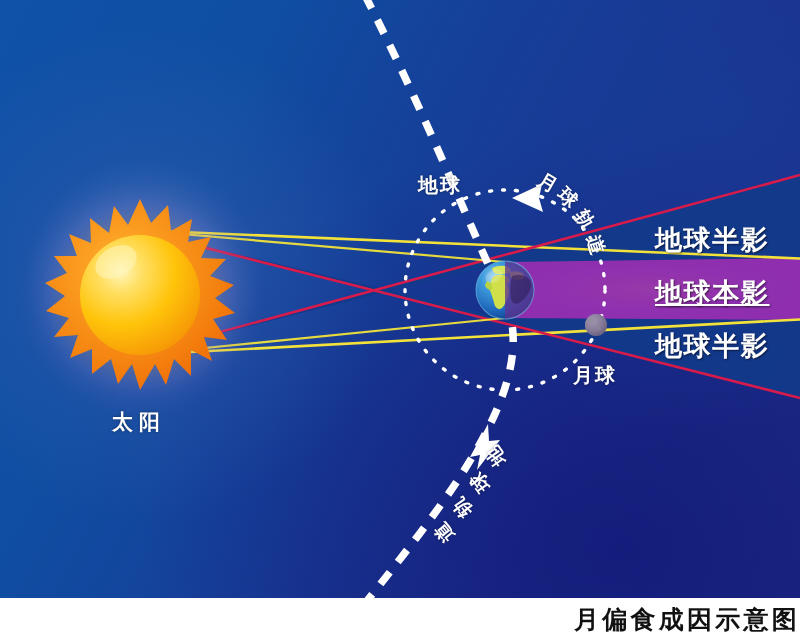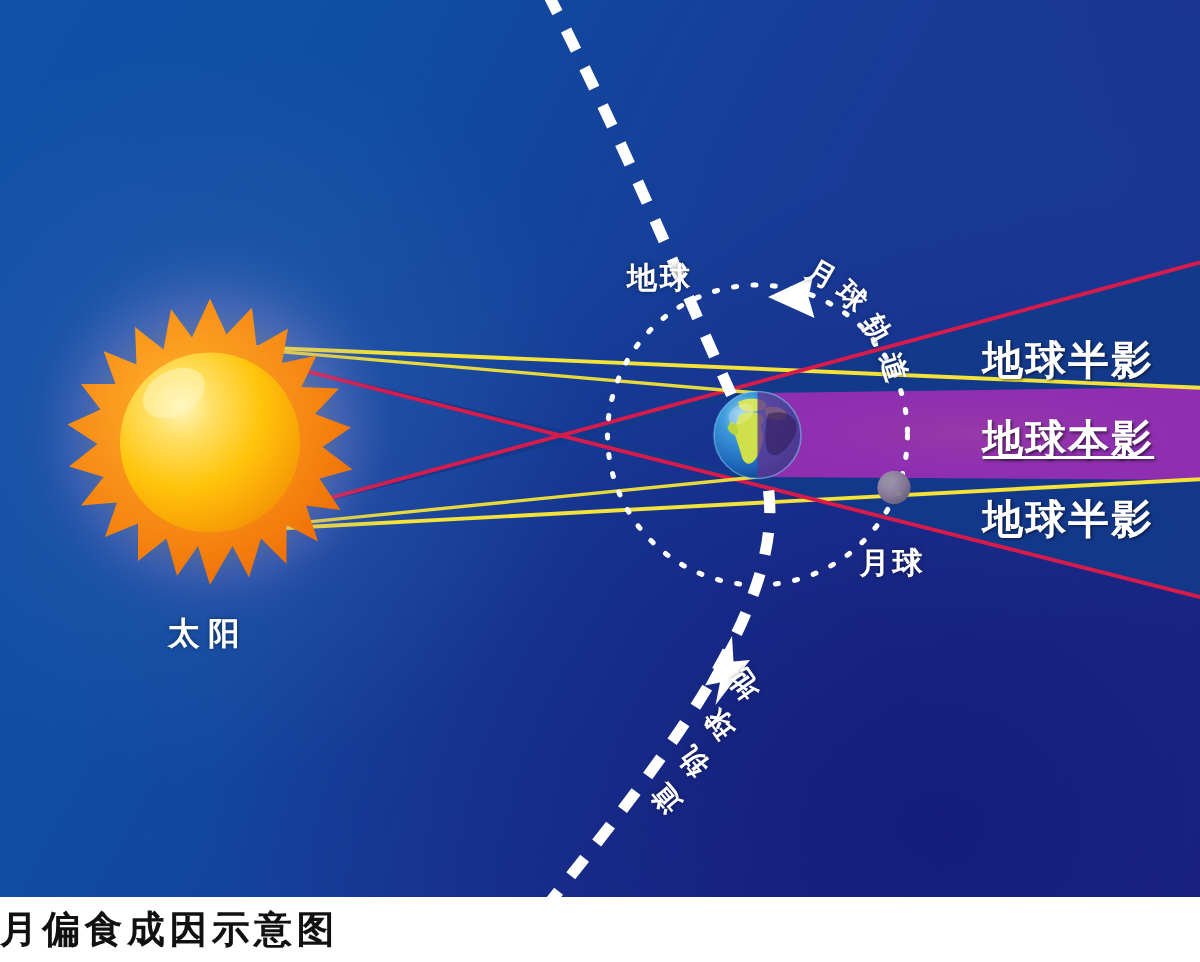--- a/index.html
+++ b/index.html
@@ -15,21 +15,21 @@
   }
   #scene svg{position:absolute;left:0;top:0;}
 
   .lbl{position:absolute;color:#ffffff;font-weight:bold;white-space:nowrap;
        text-shadow:0 0 3px rgba(0,0,0,.45);letter-spacing:.10em;}
   .lbl-shadow{font-size:27px;letter-spacing:.06em;text-shadow:1px 1px 2px rgba(0,0,0,.55);}
   .lbl-body{font-size:20px;}
   .lbl-sun{font-size:21px;letter-spacing:.28em;}
 
   #title{position:absolute;left:0;top:598px;width:800px;height:43px;
-    display:flex;align-items:center;justify-content:flex-start;background:#ffffff;}
+    display:flex;align-items:center;justify-content:flex-end;background:#ffffff;}
   #title span{color:#111111;font-size:25px;font-weight:bold;letter-spacing:.13em;}
 
   .arcword{position:absolute;color:#fff;font-weight:bold;font-size:19px;
            text-shadow:0 0 3px rgba(0,0,0,.4);}
 </style>
 </head>
 <body>
 
 <div id="page">
 

